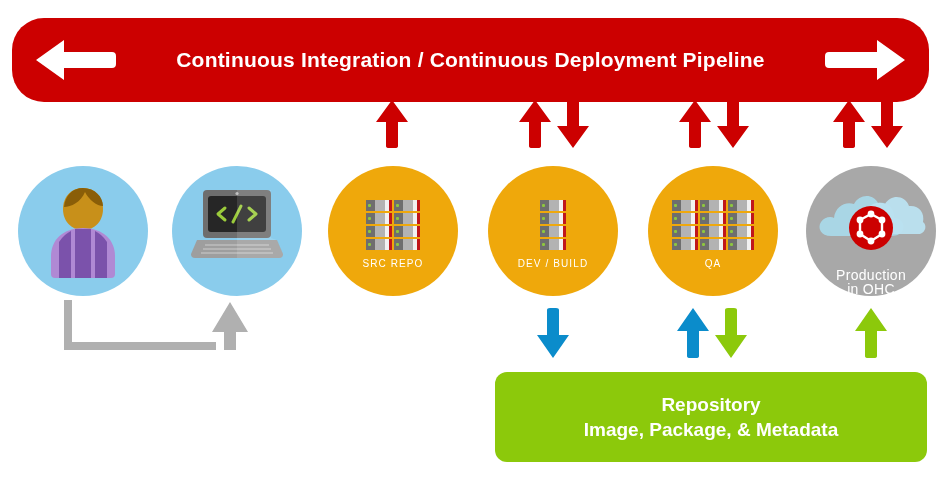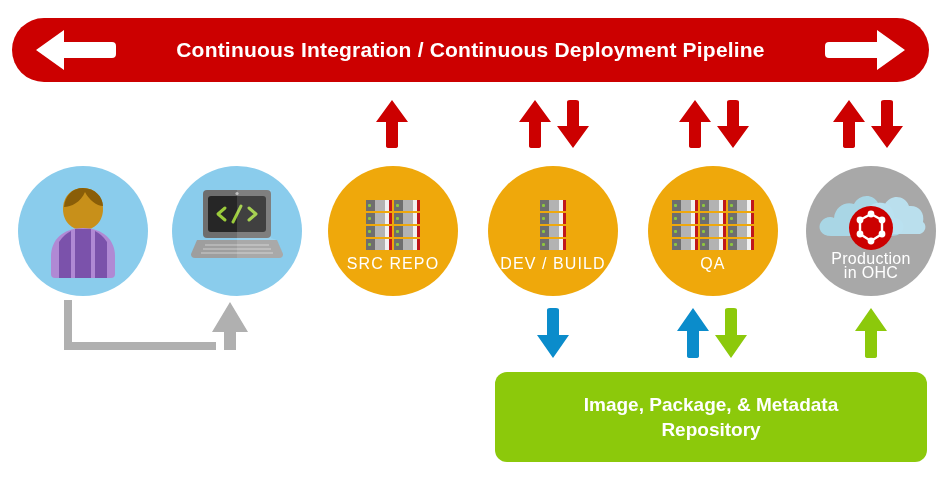--- a/index.html
+++ b/index.html
@@ -4,45 +4,45 @@
 <style>
   html,body{margin:0;padding:0;}
   body{
     width:941px;height:500px;background:#ffffff;position:relative;overflow:hidden;
     font-family:"Liberation Sans", sans-serif;
   }
   .stage{position:absolute;inset:0;}
 
   
   .banner{
-    position:absolute;left:12px;top:18px;width:917px;height:64px;
+    position:absolute;left:12px;top:18px;width:917px;height:84px;
     border-radius:32px;background:var(--red,#CC0000);
     display:flex;align-items:center;justify-content:center;
   }
   .banner-title{
     color:#ffffff;font-size:21px;font-weight:bold;letter-spacing:.2px;
     white-space:nowrap;text-align:center;
   }
   .banner-arrow{position:absolute;top:50%;transform:translateY(-50%);width:82px;height:44px;}
   .banner-arrow.left{left:22px;}
   .banner-arrow.right{right:22px;}
 
   
   .node{position:absolute;width:130px;height:130px;border-radius:50%;
         display:flex;flex-direction:column;align-items:center;justify-content:flex-start;}
   .node.blue{background:#8ACCEC;}
   .node.orange{background:#EFA80B;}
   .node.gray{background:#A8A8A8;}
 
   .node-label{
     position:absolute;left:0;right:0;color:#ffffff;text-align:center;
-    font-size:16px;letter-spacing:1.1px;line-height:13px;
+    font-size:10px;letter-spacing:1.1px;line-height:13px;
   }
   .node-label.caps{bottom:26px;font-weight:normal;}
-  .node-label.mixed{bottom:16px;letter-spacing:.3px;font-size:16px;line-height:14px;}
+  .node-label.mixed{bottom:0;letter-spacing:.3px;font-size:14px;line-height:14px;}
 
   
   .racks{position:absolute;top:34px;left:50%;transform:translateX(-50%);
          display:flex;gap:2px;}
   .rack{display:flex;flex-direction:column;gap:2px;}
   .unit{width:26px;height:11px;display:flex;background:#B3B3B3;}
   .unit .bay{width:9px;background:#6E6E6E;position:relative;}
   .unit .bay::before{content:"";position:absolute;left:2px;top:4px;width:3px;height:3px;background:#8DC63F;border-radius:1px;}
   .unit .mid{flex:1;background:#B3B3B3;}
   .unit .led{width:7px;background:#F2F2F2;position:relative;}
@@ -328,18 +328,18 @@
   <svg class="arw" style="left:714px;top:308px;" width="34" height="50" viewBox="0 0 34 50">
     <path d="M17 50 L33 27 L23 27 L23 2 Q23 0 20 0 L14 0 Q11 0 11 2 L11 27 L1 27 Z" fill="#8CC90B"></path>
   </svg>
 
   <svg class="arw" style="left:854px;top:308px;" width="34" height="50" viewBox="0 0 34 50">
     <path d="M17 0 L33 23 L23 23 L23 48 Q23 50 20 50 L14 50 Q11 50 11 48 L11 23 L1 23 Z" fill="#8CC90B"></path>
   </svg>
 
   <div class="repo">
     <div class="repo-text">
+      <div>Repository</div>
       <div>Image, Package, &amp; Metadata</div>
-      <div>Repository</div>
     </div>
   </div>
 
 </div>
 
 </body></html>

